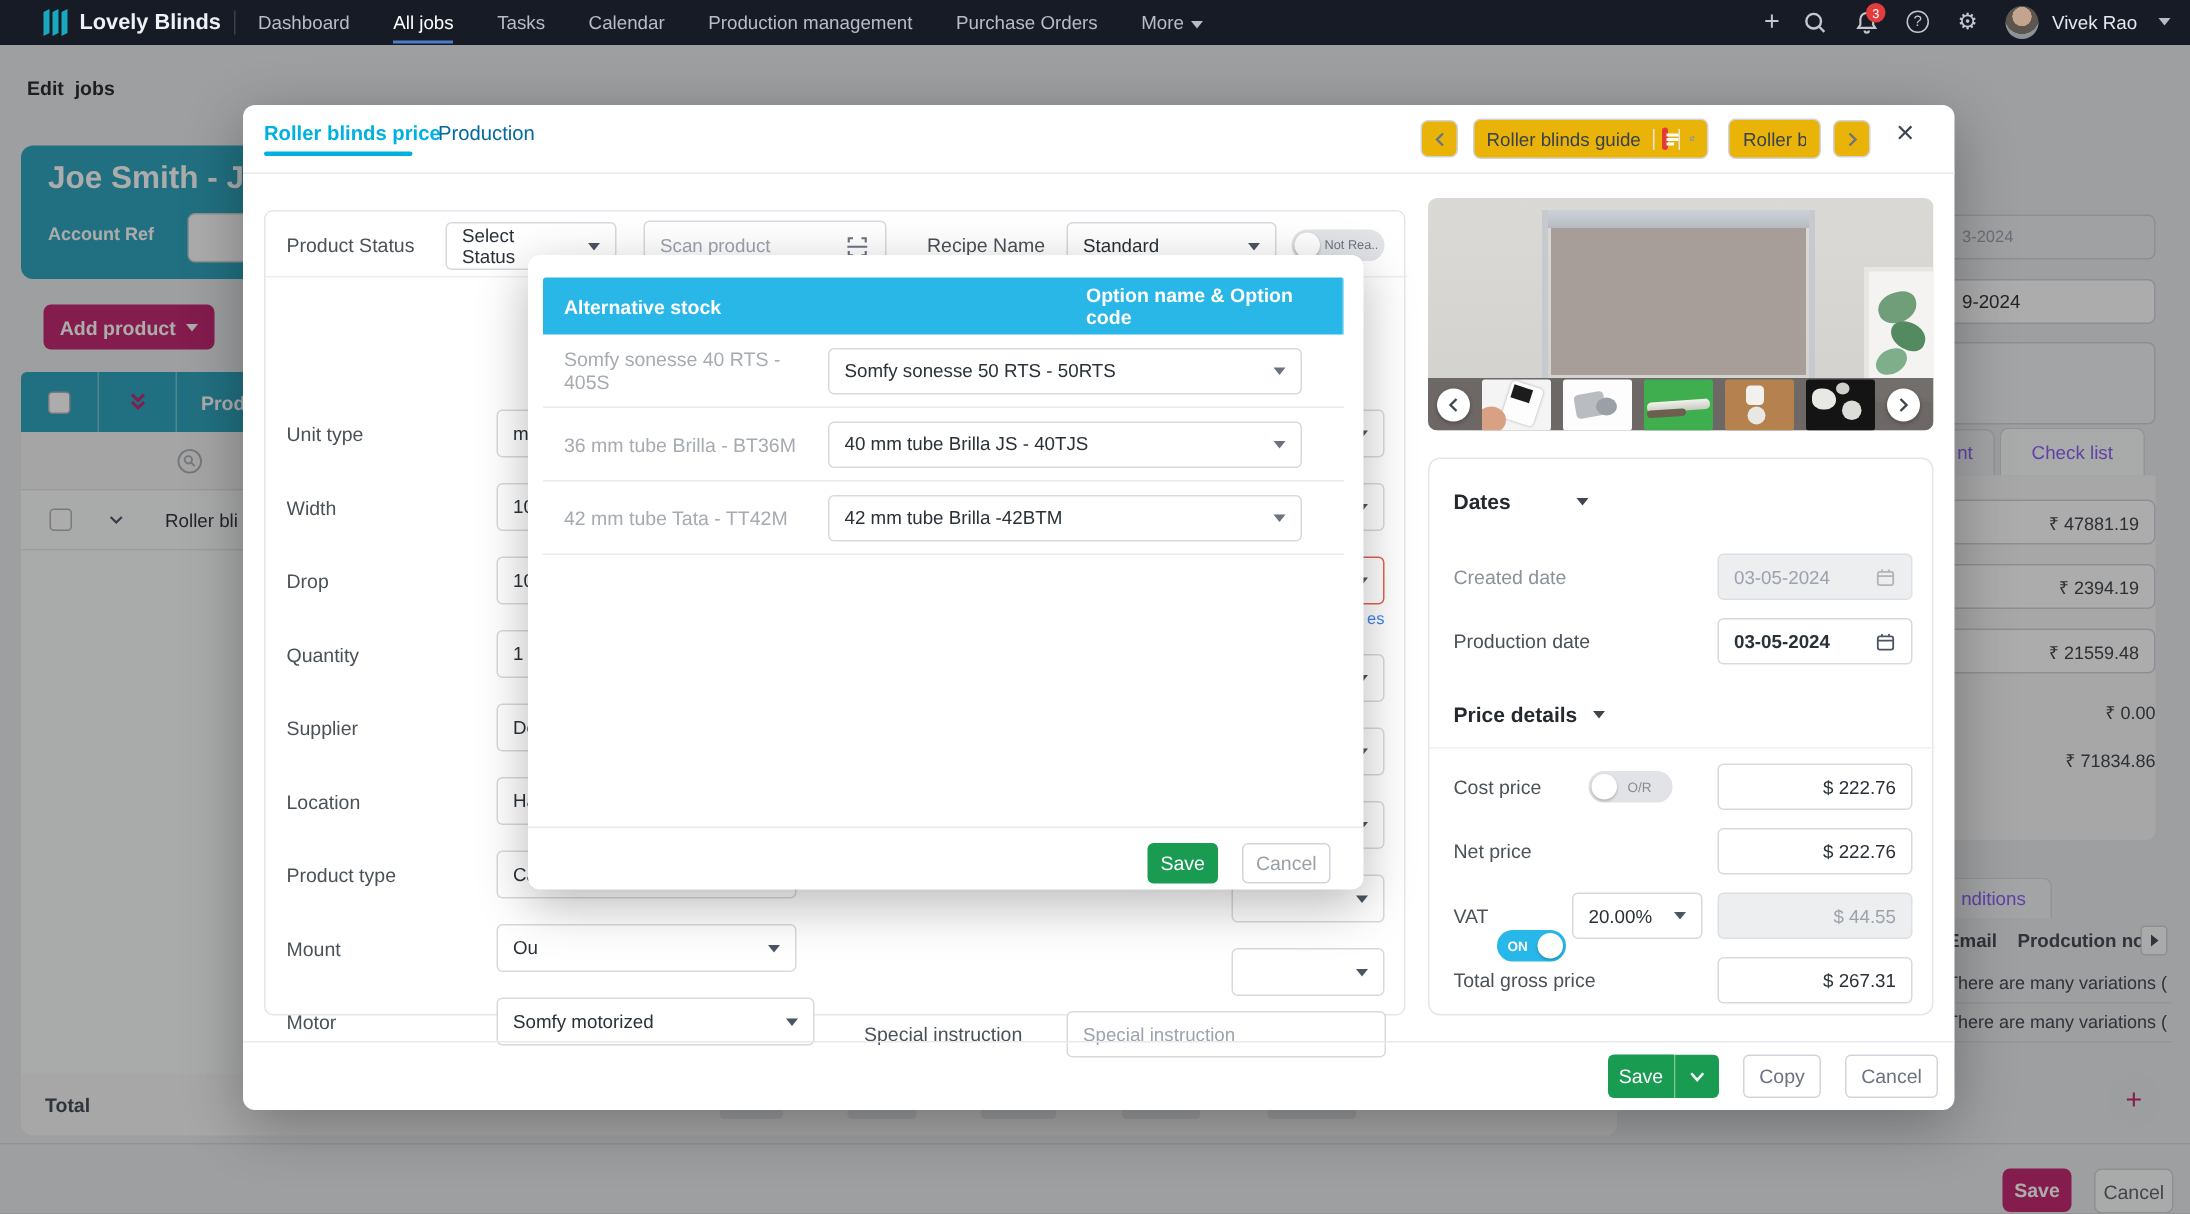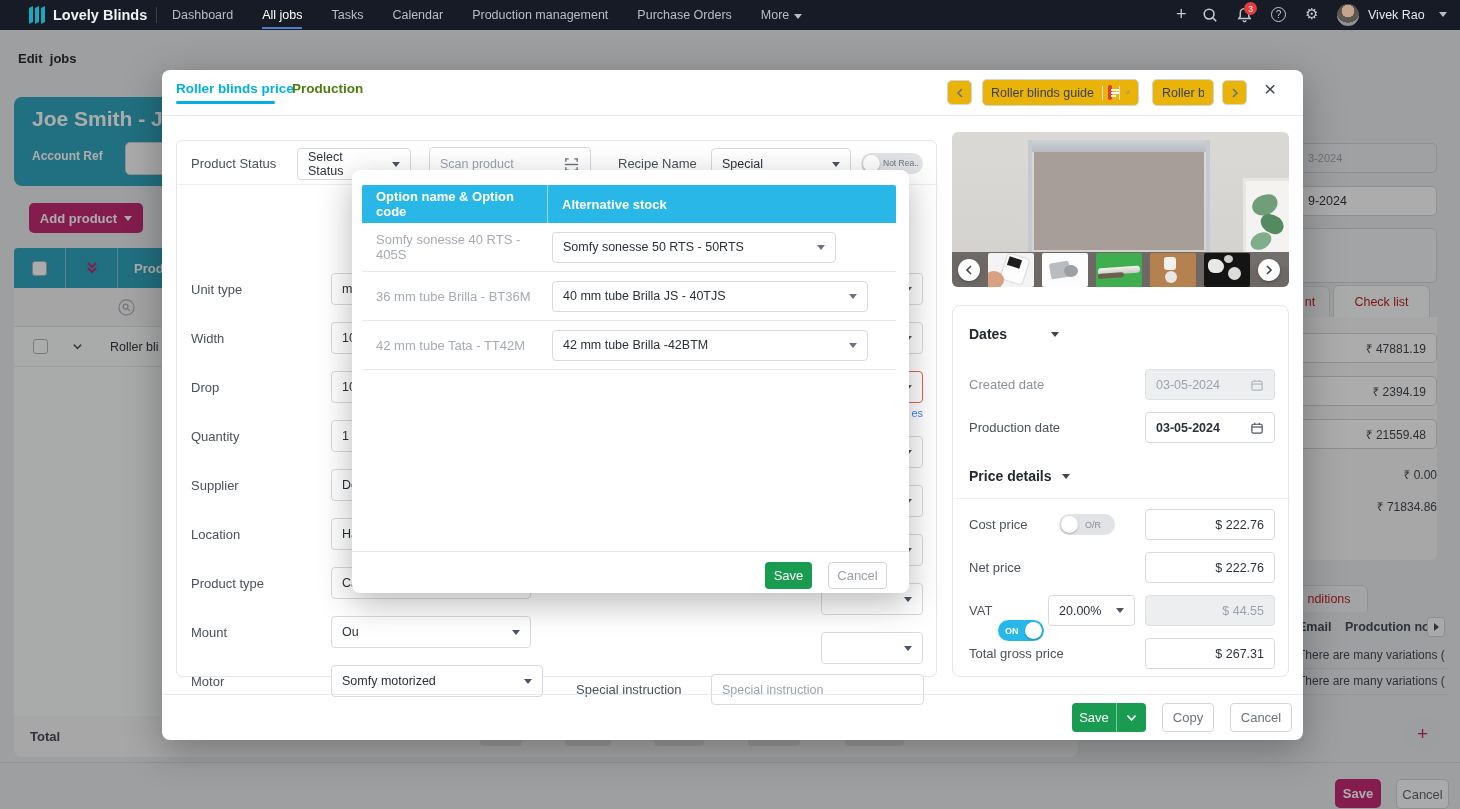--- a/index.html
+++ b/index.html
@@ -14,21 +14,21 @@
   .nav-item.active::after{content:"";position:absolute;left:0;right:0;bottom:-7px;height:2px;background:#4d7ec9;}
   .tri{width:0;height:0;border-left:4.5px solid transparent;border-right:4.5px solid transparent;border-top:5.5px solid currentColor;display:inline-block;}
   .navtri{border-top-color:#b7bdc8;margin-left:5px;}
   
   #overlay{left:0;top:30px;width:1460px;height:779px;background:rgba(18,18,18,.35);z-index:10;}
   
   .bg-input{background:#fff;border:1px solid #cfd3d8;border-radius:5px;}
   .teal-card{background:#2aa3bd;border-radius:8px;}
   .maroon-btn{background:#c2226f;color:#fff;border-radius:5px;display:flex;align-items:center;justify-content:center;font-size:13px;font-weight:bold;cursor:pointer;}
   .bg-amount{background:#fff;border:1px solid #cfd3d8;border-radius:5px;font-size:12px;color:#3c4147;display:flex;align-items:center;justify-content:flex-end;padding-right:10px;}
-  .bg-tab{background:#f2f3f5;border:1px solid #d6dade;border-bottom:none;border-radius:6px 6px 0 0;font-size:12.5px;color:#b91c1c;display:flex;align-items:center;justify-content:center;text-align:right;}
+  .bg-tab{background:#f2f3f5;border:1px solid #d6dade;border-bottom:none;border-radius:6px 6px 0 0;font-size:12.5px;color:#8b5cf6;display:flex;align-items:center;justify-content:center;text-align:right;}
   .chk{border:1.5px solid #aeb4bb;border-radius:3px;background:#fff;}
   
   #modal{left:162px;top:70px;width:1141px;height:670px;background:#fff;border-radius:8px;z-index:20;box-shadow:0 10px 40px rgba(0,0,0,.3);}
   #stock-modal{left:352px;top:170px;width:557px;height:423px;background:#fff;border-radius:8px;z-index:30;box-shadow:0 10px 34px rgba(0,0,0,.28);}
   .mtab{font-size:13.5px;font-weight:bold;cursor:pointer;}
   .hbtn{border:1px solid #d1d5db;border-radius:5px;background:#eab308;display:flex;align-items:center;cursor:pointer;}
   .lbl{font-size:13px;color:#4a5158;}
   .inp{background:#fff;border:1px solid #d6dade;border-radius:4px;font-size:12.5px;color:#2a3138;display:flex;align-items:center;padding:0 10px;}
   .inp input{border:none;outline:none;width:100%;font-size:12.5px;color:#2a3138;background:transparent;padding:0;}
   .inp input::placeholder{color:#9ca3af;}
@@ -198,21 +198,21 @@
   <div class="a" style="left:1396px;top:779px;width:53px;height:30px;background:#fbfcfc;border:1px solid #cfd3d8;border-radius:5px;display:flex;align-items:center;justify-content:center;font-size:13px;color:#5c636b;cursor:pointer;">
       <span>Cancel</span>
     </div>
 
   <div id="overlay" class="a"></div>
 
   <div id="modal" class="a">
 
     <div class="a mtab" style="left:14px;top:11px;color:#00b1e0;">Roller blinds price</div>
     <div class="a" style="left:14px;top:31px;width:99px;height:3px;background:#00b1e0;border-radius:2px;"></div>
-    <div class="a mtab" style="left:130px;top:11px;color:#4d7c0f;font-weight:bold;">Production</div>
+    <div class="a mtab" style="left:130px;top:11px;color:#0369a1;font-weight:normal;">Production</div>
     <div class="a" style="left:0;top:45px;width:1141px;height:1px;background:#e8eaed;"></div>
 
     <div class="a hbtn" style="left:785px;top:10px;width:25px;height:25px;justify-content:center;">
       <svg width="10" height="12" viewBox="0 0 10 12">
           <polyline points="7,2 3,6 7,10" fill="none" stroke="#6b7280" stroke-width="1.6"></polyline>
         </svg>
     </div>
     <div class="a hbtn" style="left:820px;top:9px;width:157px;height:27px;padding:0 8px;">
       <span style="font-size:12.5px;color:#374151;white-space:nowrap;">Roller blinds guide</span>
       <span style="width:1px;height:14px;background:#e0e3e7;margin:0 6px 0 8px;"></span>
@@ -247,21 +247,21 @@
       </div>
       <div class="a inp" style="left:252px;top:6px;width:162px;height:34px;">
         <input type="text" placeholder="Scan product" style="">
         <svg width="17" height="17" viewBox="0 0 18 18" style="flex:0 0 auto;">
             <path d="M3 6V3h3 M12 3h3v3 M15 12v3h-3 M6 15H3v-3" fill="none" stroke="#6b7280" stroke-width="1.5"></path>
             <line x1="2" y1="9" x2="16" y2="9" stroke="#6b7280" stroke-width="1.5"></line>
           </svg>
       </div>
       <div class="a lbl" style="left:441px;top:15px;">Recipe Name</div>
       <div class="a sel" style="left:534px;top:7px;width:140px;height:32px;">
-        <span>Special</span>
+        <span>Standard</span>
           <span class="tri"></span>
       </div>
       <div class="a pill" style="left:684px;top:12px;width:62px;height:21px;background:#e1e3e6;cursor:pointer;">
         <span class="knob" style="left:2px;"></span>
         <span class="clip" style="position:absolute;left:22px;top:5px;width:36px;font-size:8.5px;color:#6b7280;">Not Rea...</span>
       </div>
       <div class="a" style="left:0;top:43px;width:761px;height:1px;background:#eceef0;"></div>
 
       <div class="a lbl" style="left:14px;top:141px;">Unit type</div>
       <div class="a sel" style="left:154px;top:132px;width:200px;height:32px;">
@@ -473,27 +473,27 @@
           <span>Copy</span>
         </div>
       <div class="ghost-btn" style="width:62px;height:29px;margin-left:16px;">
           <span>Cancel</span>
         </div>
     </div>
   </div>
 
   <div id="stock-modal" class="a">
     <div class="a" style="left:10px;top:15px;width:534px;display:flex;height:38px;background:#29b7e8;border-radius:2px 2px 0 0;">
+      <div class="hdr-cell" style="flex:1;">Alternative stock</div>
       <div class="hdr-cell" style="width:186px;border-right:1px solid rgba(255,255,255,.5);">Option name &amp; Option code</div>
-      <div class="hdr-cell" style="flex:1;">Alternative stock</div>
     </div>
 
     <div class="a flex" style="left:10px;top:53px;width:534px;height:49px;border-bottom:1px solid #e8eaed;">
       <div class="stk-opt" style="width:186px;padding-left:14px;">Somfy sonesse 40 RTS - 405S</div>
-      <div class="sel" style="width:284px;height:31px;margin-left:4px;">
+      <div class="sel" style="width:316px;height:31px;margin-left:4px;">
         <span>Somfy sonesse 50 RTS - 50RTS</span>
           <span class="tri" style="border-top-color:#6b7280;"></span>
       </div>
     </div>
     <div class="a flex" style="left:10px;top:102px;width:534px;height:49px;border-bottom:1px solid #e8eaed;">
       <div class="stk-opt" style="width:186px;padding-left:14px;">36 mm tube Brilla - BT36M</div>
       <div class="sel" style="width:316px;height:31px;margin-left:4px;">
         <span>40 mm tube Brilla JS - 40TJS</span>
           <span class="tri" style="border-top-color:#6b7280;"></span>
       </div>

